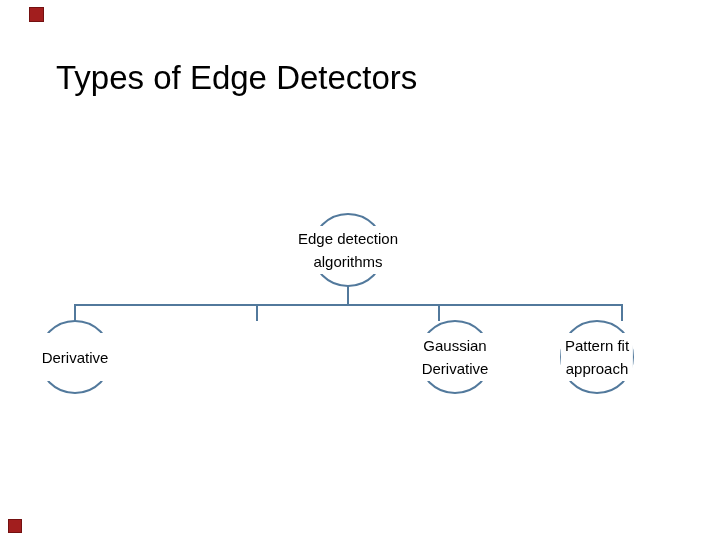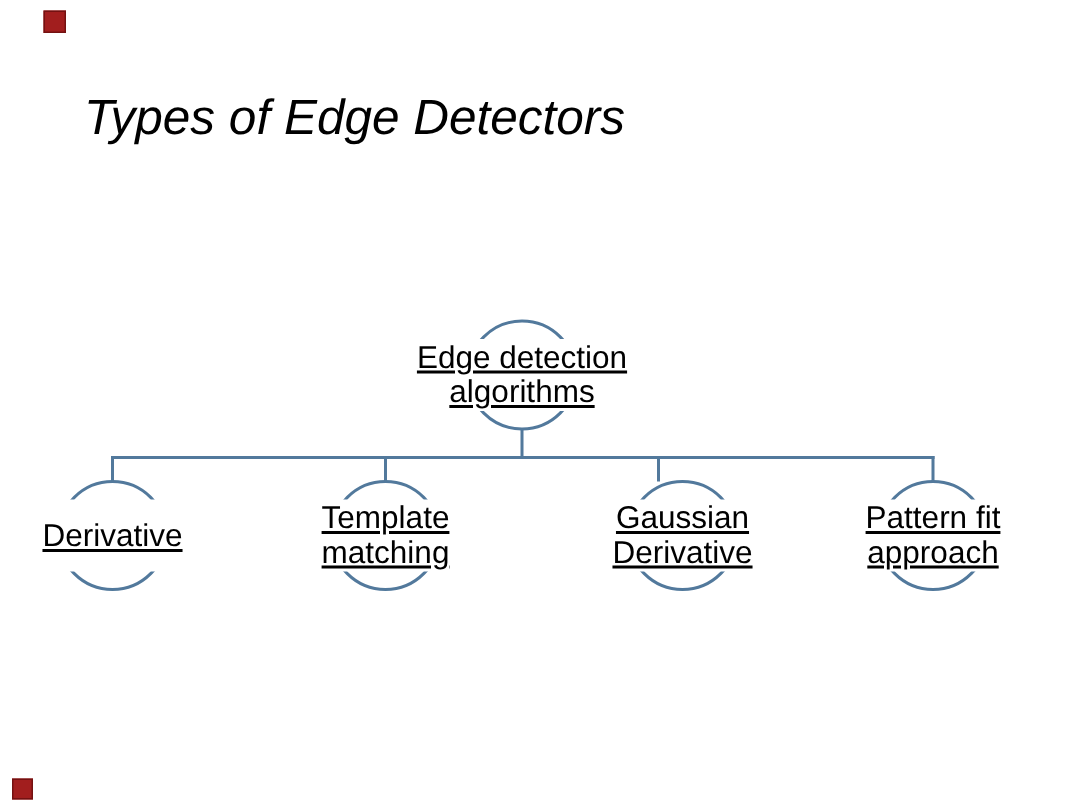--- a/index.html
+++ b/index.html
@@ -31,44 +31,42 @@
   .corner-marker.bl{left:8px;top:519px;width:14px;height:14px;}
   .title{
     position:absolute;
     left:56px;top:60px;
     margin:0;
     font-size:33px;
     font-weight:400;
     line-height:1.12;
     color:var(--text);
     white-space:nowrap;
-    font-style:italic;
   }
   .tree{position:absolute;left:0;top:0;width:720px;height:540px;}
   .line{position:absolute;background:var(--connector);}
   .node{position:absolute;width:74px;height:74px;}
   .node .circle{
     position:absolute;left:0;top:0;width:74px;height:74px;
     box-sizing:border-box;
     border:2px solid var(--connector);
     border-radius:50%;
   }
   .node .label{
     position:absolute;left:50%;top:50%;
     transform:translate(-50%,-50%);
     background:var(--bg);
     height:48px;
     display:flex;align-items:center;justify-content:center;
     padding:0 4px;
-    font-size:21px;
+    font-size:15px;
     line-height:23px;
     color:var(--text);
     text-align:center;
     white-space:pre;
-    text-decoration:underline;
   }
 </style>
 </head>
 <body>
 
 <div class="slide">
 
   <div class="corner-marker tl"></div>
   <div class="corner-marker bl"></div>
 
@@ -87,32 +85,27 @@
       <div class="circle"></div>
       <div class="label">Edge detection
 algorithms</div>
     </div>
 
     <div class="node" style="left:38px;top:320px;">
       <div class="circle"></div>
       <div class="label">Derivative</div>
     </div>
 
-    <div class="node" style="left:220px;top:320px;">
-      <div class="circle"></div>
-      <div class="label">Template
-matching</div>
-    </div>
 
     <div class="node" style="left:418px;top:320px;">
       <div class="circle"></div>
       <div class="label">Gaussian
 Derivative</div>
     </div>
 
-    <div class="node" style="left:585px;top:320px;">
+    <div class="node" style="left:560px;top:320px;">
       <div class="circle"></div>
       <div class="label">Pattern fit
 approach</div>
     </div>
 
   </div>
 </div>
 
 </body></html>

